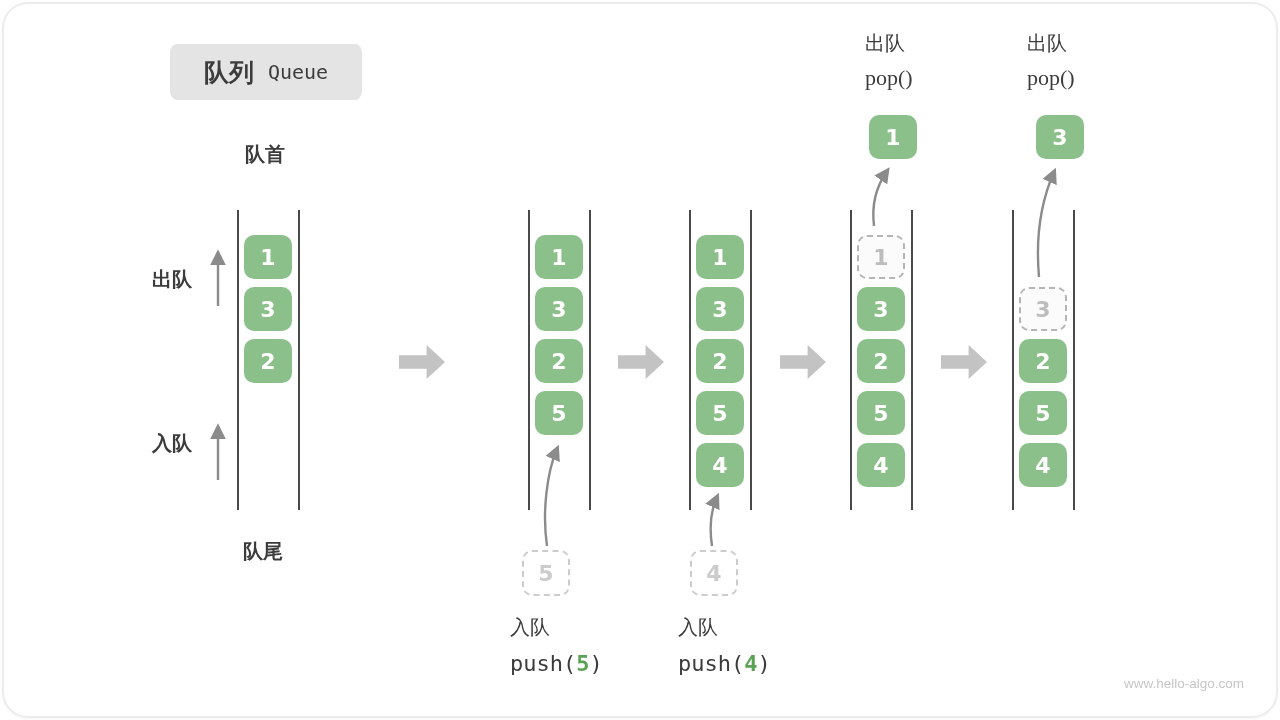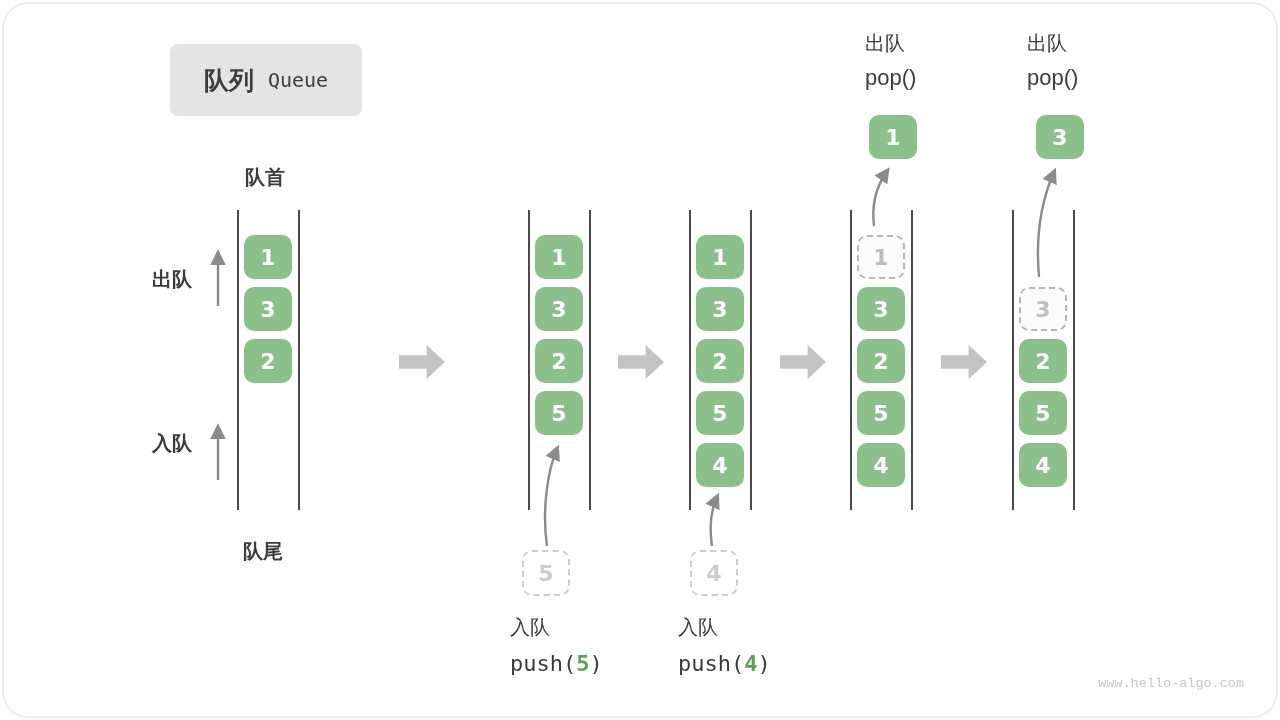--- a/index.html
+++ b/index.html
@@ -6,32 +6,32 @@
   .canvas {
     position:relative; width:1280px; height:720px; overflow:hidden;
     font-family:"Liberation Sans", sans-serif; background:#ffffff;
   }
   .card {
     position:absolute; left:2px; top:2px; right:2px; bottom:2px;
     border-radius:26px; box-shadow: inset 0 0 0 2px #ececec, 0 1px 2px rgba(0,0,0,0.04);
     background:#ffffff;
   }
   .title-box {
-    position:absolute; left:170px; top:44px; width:192px; height:72px;
+    position:absolute; left:170px; top:44px; width:192px; height:56px;
     background:var(--title-bg,#e4e4e4); border-radius:8px;
     display:flex; align-items:center; justify-content:center; gap:14px;
     color:var(--text-dark,#3c3c3c);
     text-align:center;
   }
   .title-zh { font-size:25px; font-weight:bold; }
   .title-en { font-family:"DejaVu Sans Mono", monospace; font-size:20px; }
 
   .lbl { position:absolute; color:var(--text-dark,#3c3c3c); font-size:20px; white-space:nowrap; }
   .lbl.bold { font-weight:bold; }
-  #lbl-front { left:245px; top:164px; }
+  #lbl-front { left:245px; top:141px; }
   #lbl-rear  { left:243px; top:538px; }
   #lbl-deq   { left:152px; top:266px; }
   #lbl-enq   { left:152px; top:430px; }
 
   .qline {
     position:absolute; width:2px; background:var(--column-line,#4a4a4a);
   }
   .slot {
     position:absolute; width:48px; height:44px; border-radius:10px;
     display:flex; align-items:center; justify-content:center;
@@ -45,32 +45,32 @@
   .slot.faint {
     background:#ffffff; border:2px dashed var(--faint-border,#cccccc);
     color:var(--faint-digit,#cccccc); width:44px; height:42px;
   }
   .step-arrow {
     position:absolute; width:46px; height:34px; background:var(--step-arrow,#c3c3c3);
     clip-path:polygon(0% 30%, 60% 30%, 60% 0%, 100% 50%, 60% 100%, 60% 70%, 0% 70%);
   }
   .op-header { position:absolute; color:var(--text-dark,#3c3c3c); white-space:nowrap; }
   .op-header .op { font-size:20px; display:block; margin-bottom:8px; }
-  .op-header .code { font-family:Liberation Sans, sans-serif; font-size:22px; display:block; }
+  .op-header .code { font-family:Liberation Serif, serif; font-size:22px; display:block; }
 
   .op-caption { position:absolute; color:var(--text-dark,#3c3c3c); white-space:nowrap; }
   .op-caption .op { font-size:20px; display:block; margin-bottom:10px; }
   .op-caption .code { font-family:"DejaVu Sans Mono", monospace; font-size:22px; display:block; }
   .op-caption .arg { color:var(--accent-green,#5ba354); font-weight:bold; }
 
   #overlay { position:absolute; left:0; top:0; pointer-events:none; }
 
   .watermark {
     position:absolute; right:36px; top:676px;
-    font-family:Liberation Mono, monospace; font-size:13.5px;
+    font-family:Liberation Sans, sans-serif; font-size:13.5px;
     color:var(--watermark-color,#c6c6c6);
   }
 </style>
 </head>
 <body>
 
 <div class="canvas" style="--box-green: #8cc08a; --accent-green: #5ba354; --dashed-border: #b5b5b5; --dashed-digit: #bdbdbd; --faint-border: #cccccc; --faint-digit: #cccccc; --column-line: #4a4a4a; --step-arrow: #c3c3c3; --text-dark: #3c3c3c; --title-bg: #e4e4e4; --watermark-color: #c6c6c6;">
   <div class="card"></div>
 
   <div class="title-box">

